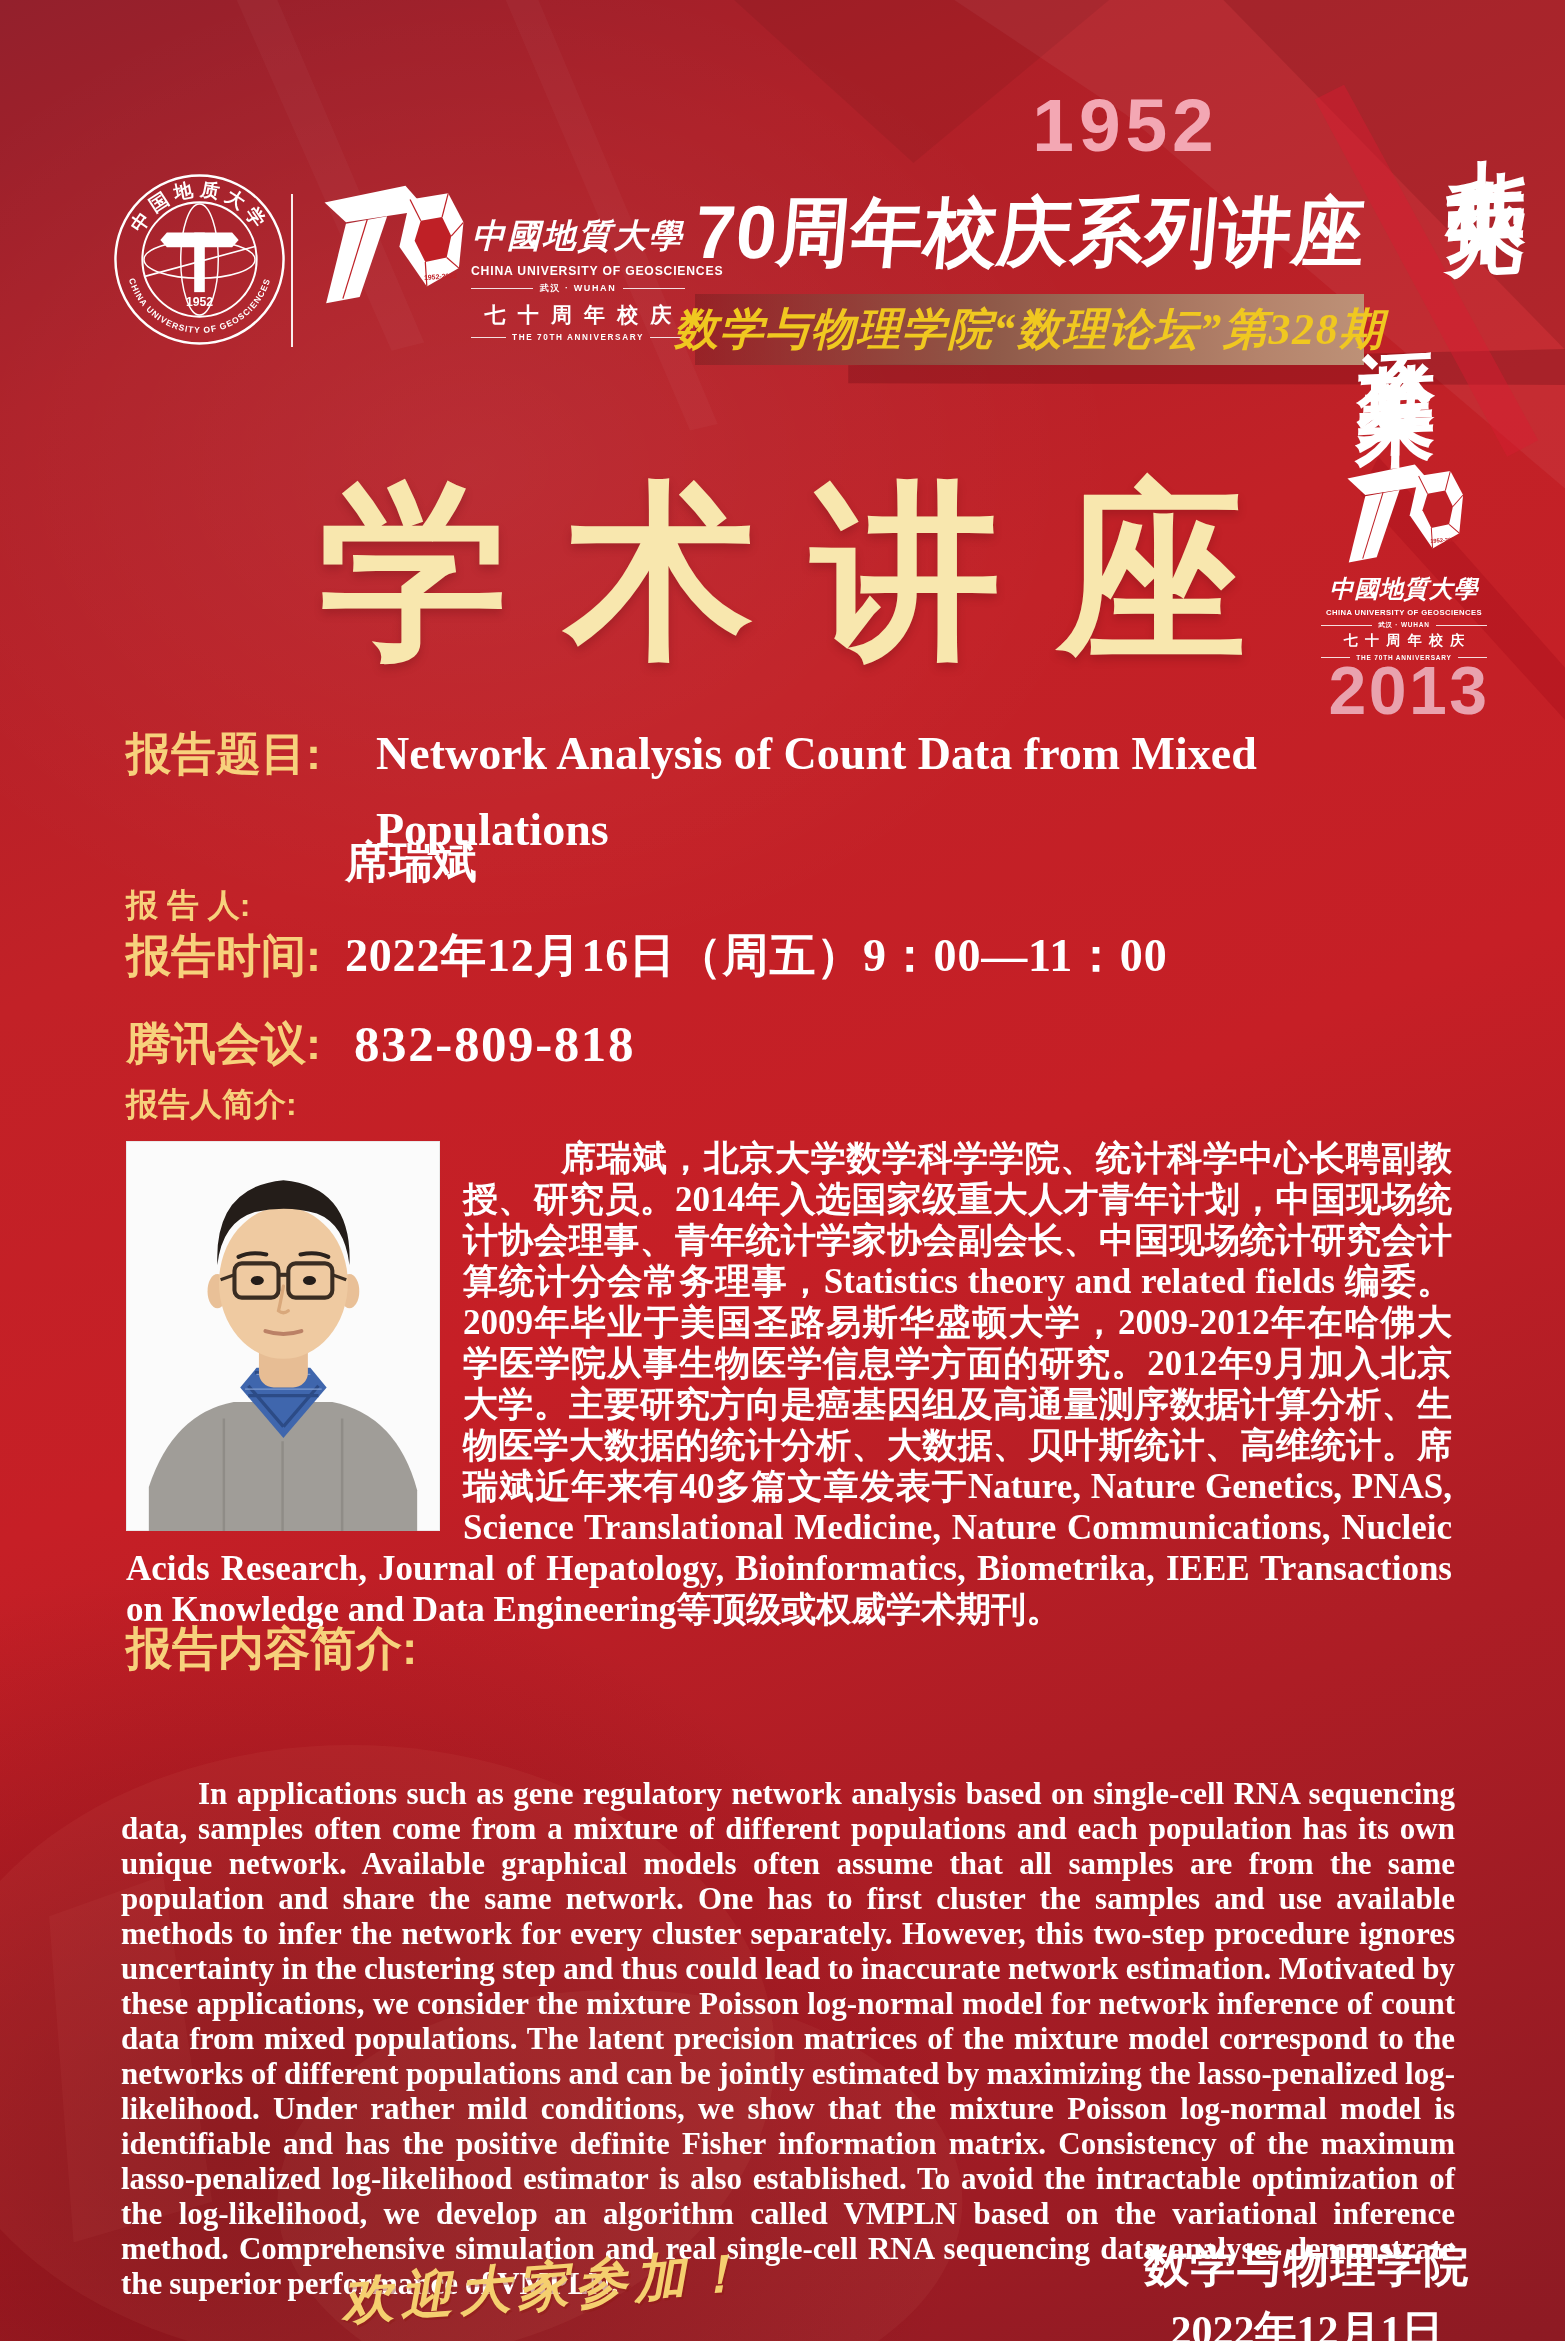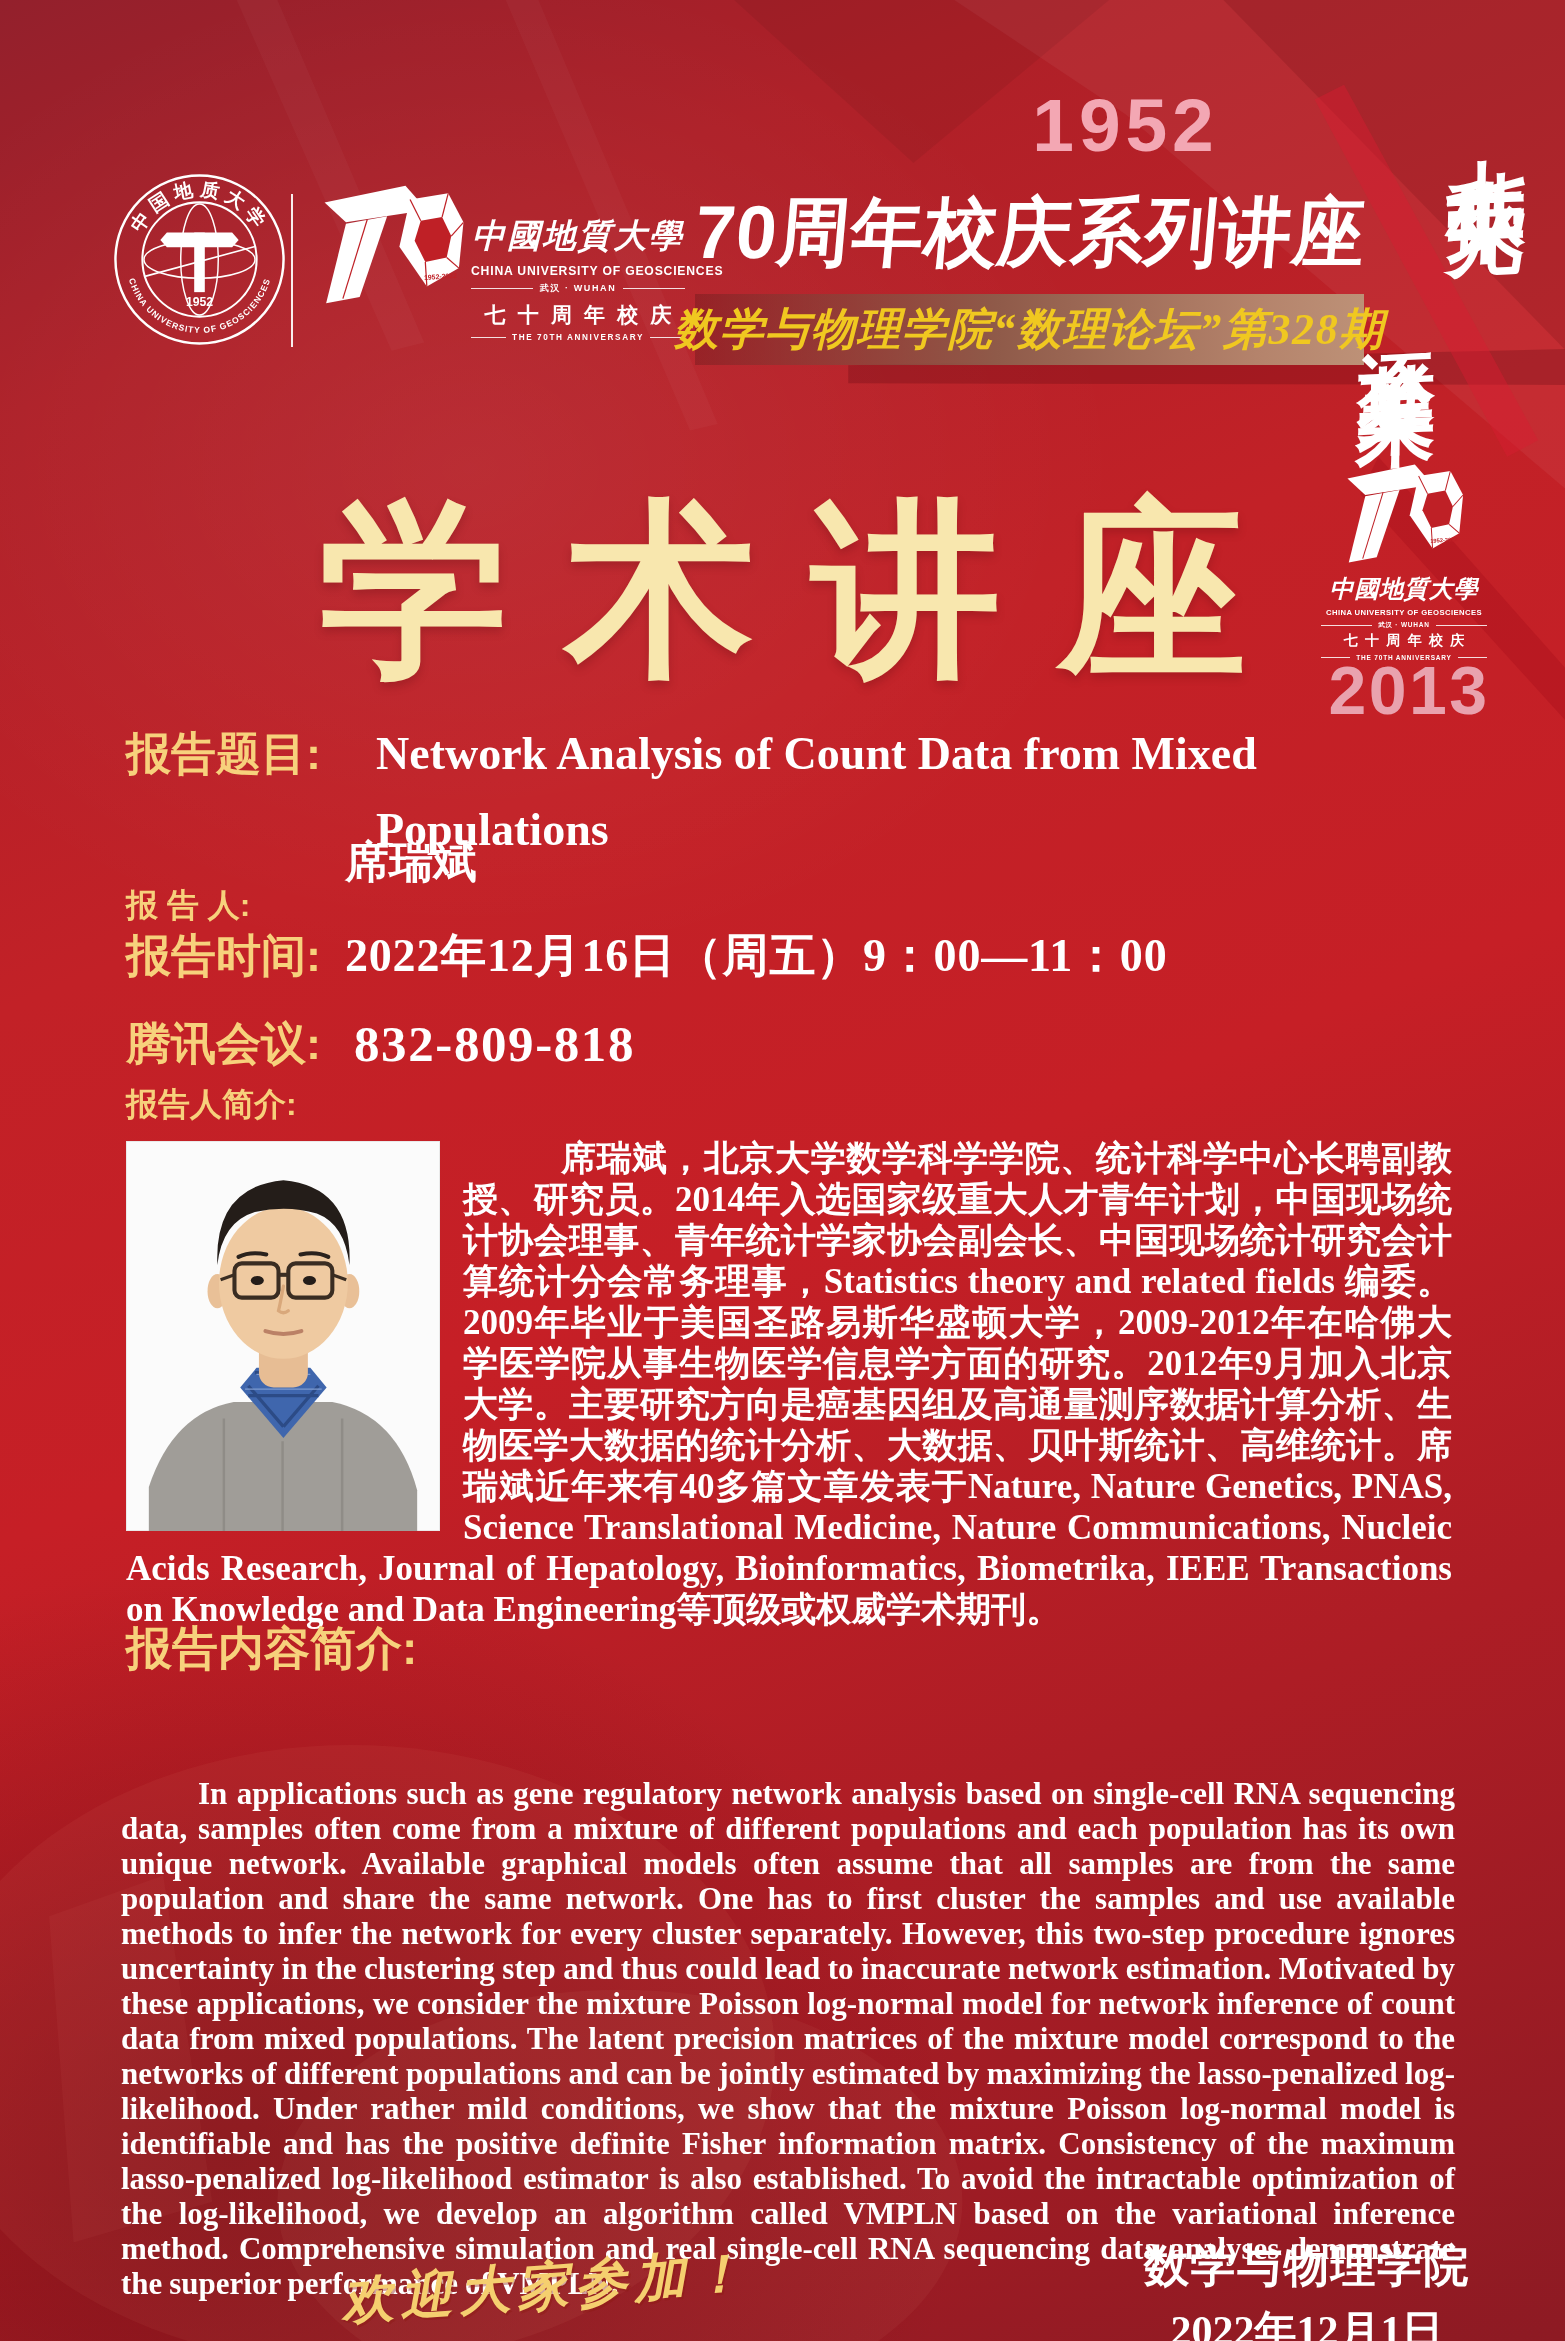--- a/index.html
+++ b/index.html
@@ -32,21 +32,21 @@
     display:flex;align-items:center;justify-content:center;
     background:linear-gradient(90deg,rgba(92,22,24,.35) 0%,#8f5a49 45%,#b5846c 85%,#bd9177 100%);}
   .series-banner span{font-family:"Liberation Serif",serif;font-weight:700;font-style:italic;
     font-size:44px;color:#f0c820;letter-spacing:1.6px;white-space:nowrap;}
   
   .slogan{writing-mode:vertical-rl;text-orientation:upright;color:#fff;font-weight:700;
     font-family:"Liberation Serif",serif;position:absolute;letter-spacing:13px;}
   .slogan-right{left:1434px;top:95px;font-size:79px;transform:skewY(-4deg) rotate(1deg);}
   .slogan-left{left:1344px;top:287px;font-size:79px;transform:skewY(-4deg) rotate(1deg);}
   
-  .main-title{position:absolute;left:0;right:0;top:465px;text-align:center;
+  .main-title{position:absolute;left:0;right:0;top:447px;text-align:center;
     font-weight:900;font-size:189px;color:#f8e7ae;letter-spacing:57px;padding-left:57px;white-space:nowrap;
     text-shadow:0 4.9px 8.2px rgba(90,10,15,.25);}
   
   .side-logo{position:absolute;left:1321px;top:462px;width:166px;color:#fff;text-align:center;}
   .side-cn{font-family:"Liberation Serif",serif;font-style:italic;font-weight:700;font-size:24px;letter-spacing:0.8px;white-space:nowrap;margin-top:3.3px;}
   .side-en{font-size:7.7px;font-weight:700;letter-spacing:0.4px;white-space:nowrap;margin-top:2.4px;}
   .side-city{font-size:6.5px;font-weight:700;letter-spacing:0.8px;}
   .side-ann{font-size:14px;font-weight:700;letter-spacing:7.3px;padding-left:7.3px;margin-top:2.4px;white-space:nowrap;}
   .side-annen{font-size:6.5px;font-weight:700;letter-spacing:0.8px;}
   .year2022{position:absolute;left:1315px;top:651px;width:188px;text-align:center;

